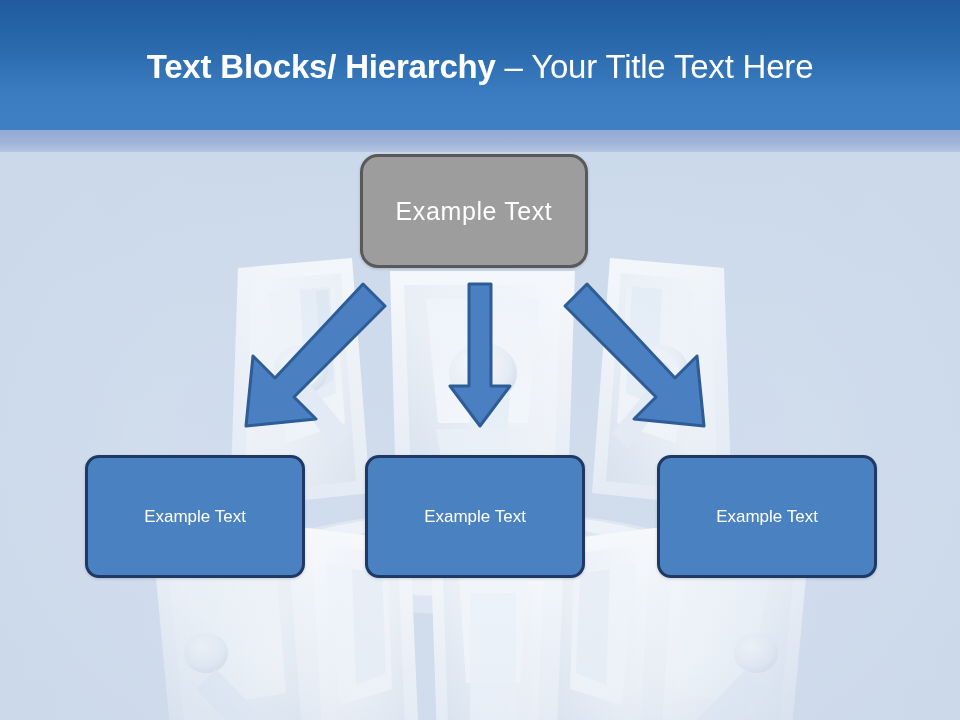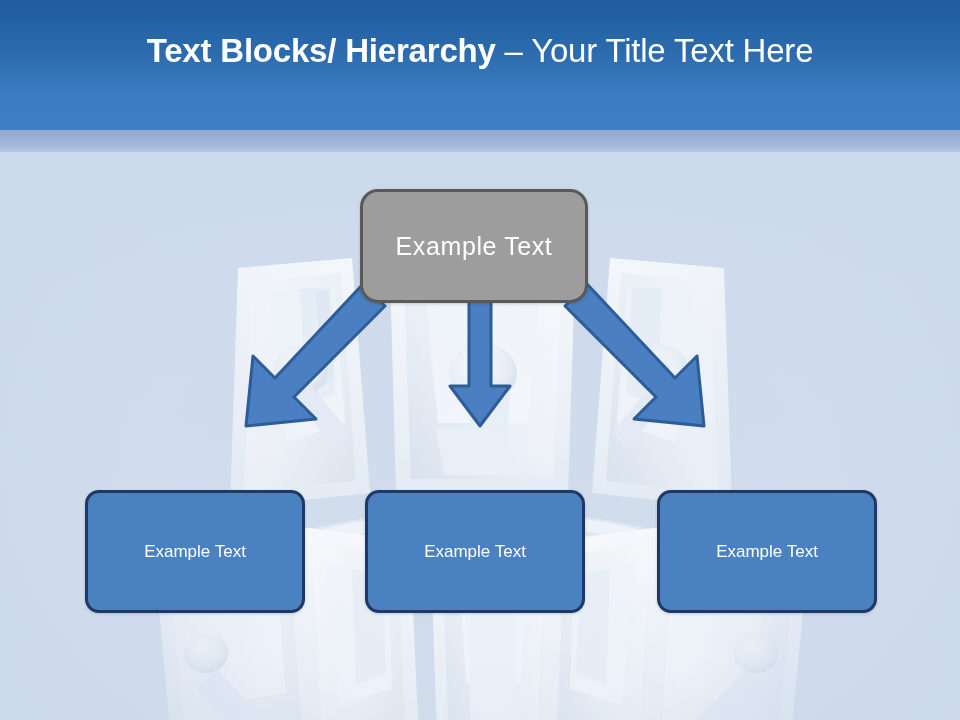--- a/index.html
+++ b/index.html
@@ -62,21 +62,21 @@
     position: absolute;
     left: 0;
     top: 130px;
     width: 960px;
     height: 22px;
     background: linear-gradient(180deg, #93aad4 0%, #9fb3d8 55%, #b5c5e2 100%);
   }
   .title {
     position: absolute;
     left: 0;
-    top: 32px;
+    top: 48px;
     width: 960px;
     text-align: center;
     color: #ffffff;
     font-size: 33px;
     line-height: 38px;
     letter-spacing: -0.2px;
     white-space: nowrap;
   }
   .title .t-bold { font-weight: bold; }
   .title .t-reg  { font-weight: normal; }
@@ -84,21 +84,20 @@
   
   .node {
     position: absolute;
     box-sizing: border-box;
     border-radius: 14px;
     display: flex;
     align-items: center;
     justify-content: center;
     color: #ffffff;
     text-align: center;
-    margin-top: 35px;
   }
   .node-top {
     left: 360px;
     top: 154px;
     width: 228px;
     height: 114px;
     background: #9d9d9d;
     border: 3px solid #595959;
     border-radius: 18px;
     font-size: 25px;

